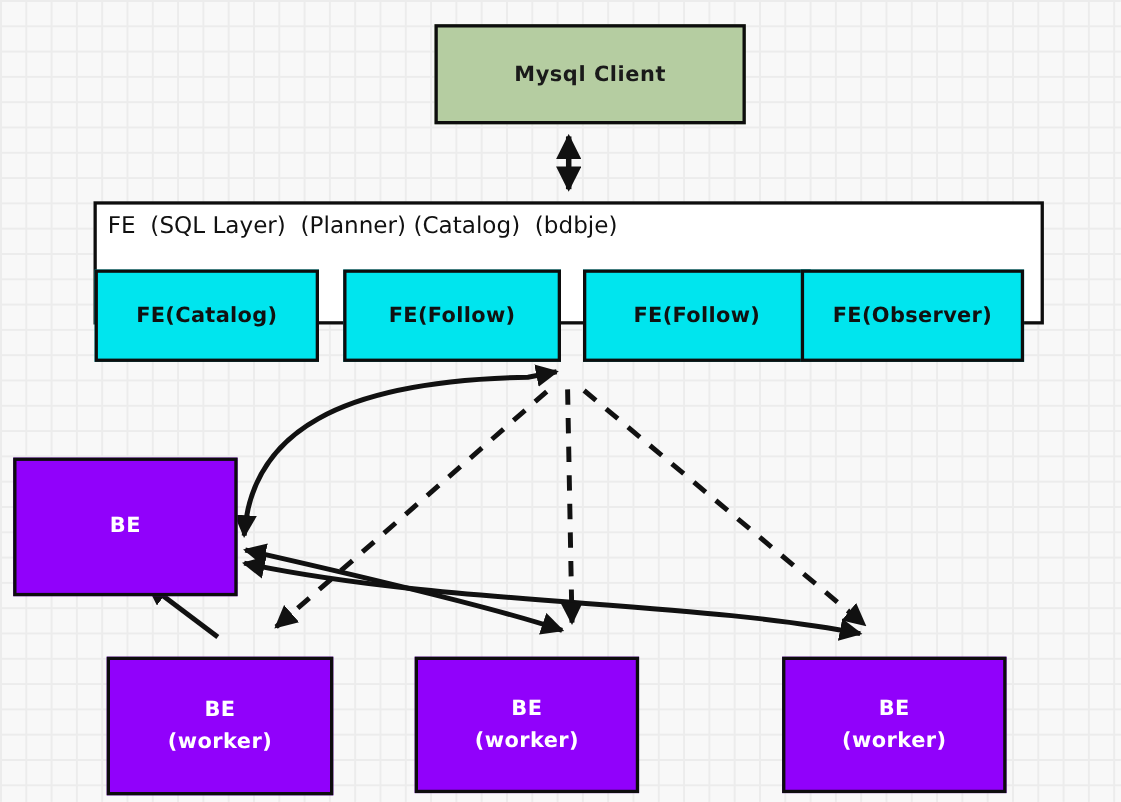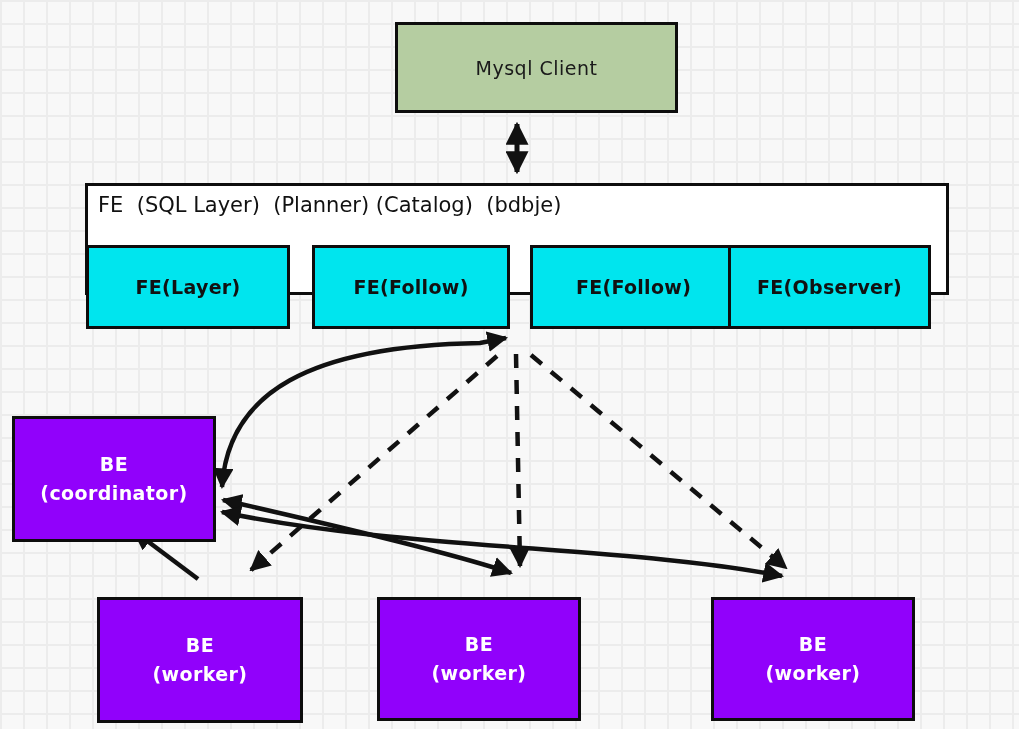--- a/index.html
+++ b/index.html
@@ -37,21 +37,21 @@
     flex-direction: column;
     align-items: center;
     justify-content: center;
     text-align: center;
   }
 
   .client-box {
     left: 395px; top: 22px; width: 283px; height: 91px;
     background: #b5cda1;
     color: #1a1a1a;
-    font-weight: 400;
+    font-weight: 700;
     font-size: 19px;
     letter-spacing: 0.5px;
   }
 
   .fe-container {
     left: 85px; top: 183px; width: 864px; height: 112px;
     background: #ffffff;
     justify-content: flex-start;
     align-items: flex-start;
   }
@@ -121,35 +121,34 @@
 
   <div class="node client-box">
     <span>Mysql Client</span>
   </div>
 
   <div class="node fe-container">
     <div class="fe-header">FE  (SQL Layer)  (Planner) (Catalog)  (bdbje)</div>
   </div>
 
   <div class="node fe-node fe-n1">
-    <span>FE(Layer)</span>
+    <span>FE(Catalog)</span>
   </div>
   <div class="node fe-node fe-n2">
     <span>FE(Follow)</span>
   </div>
   <div class="node fe-node fe-n3">
     <span>FE(Follow)</span>
   </div>
   <div class="node fe-node fe-n4">
     <span>FE(Observer)</span>
   </div>
 
   <div class="node be-box coordinator">
     <span>BE</span>
-    <span>(coordinator)</span>
   </div>
 
   <div class="node be-box worker-1">
     <span>BE</span>
     <span>(worker)</span>
   </div>
   <div class="node be-box worker-2">
     <span>BE</span>
     <span>(worker)</span>
   </div>

